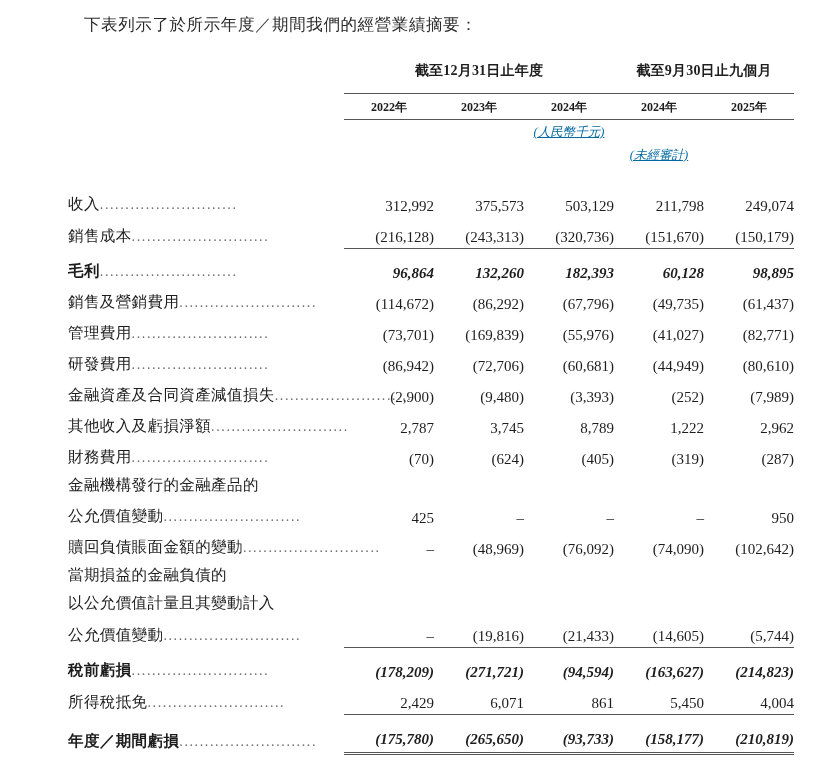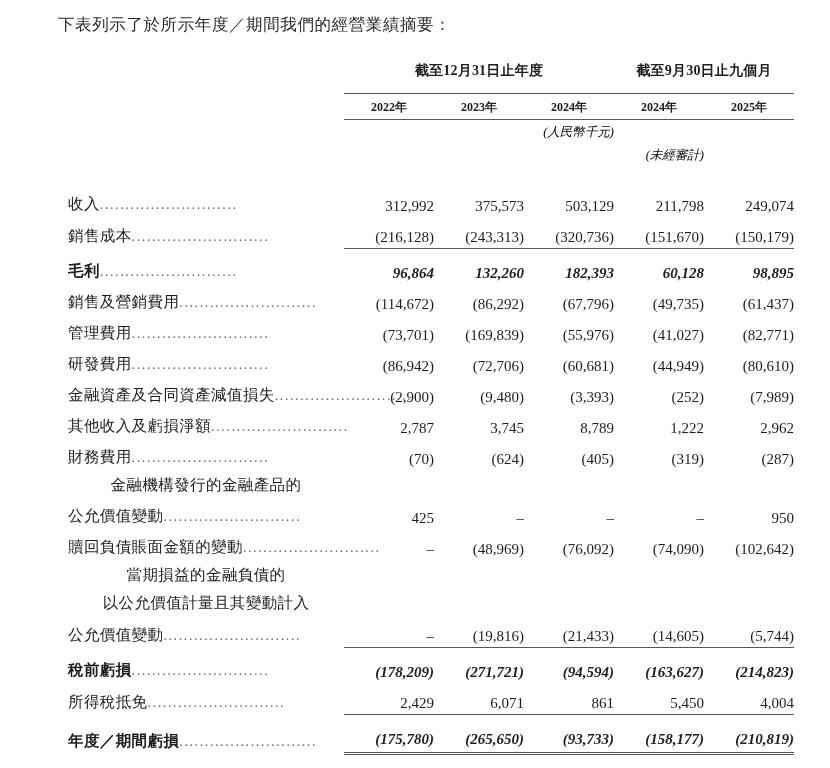--- a/index.html
+++ b/index.html
@@ -19,21 +19,21 @@
   .page {
     position: relative;
     width: 830px;
     height: 768px;
     box-sizing: border-box;
   }
 
   
   .intro {
     position: absolute;
-    left: 58px;
+    left: 84px;
     top: 14px;
     font-size: 16.5px;
     letter-spacing: 0.6px;
     color: #2a2a2a;
     white-space: nowrap;
   }
 
   
   .fin-table {
     position: absolute;
@@ -80,24 +80,25 @@
     padding-bottom: 3px;
     white-space: nowrap;
   }
   .yr-head td.ruled-yr {
     border-bottom: 1.1px solid #555;
   }
 
   .note-row td {
     font-size: 12.5px;
     font-style: italic;
-    text-align: right;
+    text-align: center;
     padding-top: 4px;
     white-space: nowrap;
-    color: #000000;
+    color: #0369a1;
+    text-decoration: underline;
   }
   .note-row.nr2 td { padding-top: 6px; }
 
   .spacer-row td { height: 22px; }
 
   
   tr.data-row td { height: 29px; }
 
   td.lbl {
     font-size: 15.5px;
@@ -129,21 +130,21 @@
   tr.rule-above td.num { border-top: 1.1px solid #555; font-style: italic; }
   tr.rule-above td.num { padding-top: 4px; }
 
   
   tr.double-below td.num {
     border-bottom: 3.2px double #555;
     padding-bottom: 4px;
   }
 
   
-  tr.textonly td.lbl { height: 26px; text-align: center; }
+  tr.textonly td.lbl { height: 26px; }
 </style>
 </head>
 <body>
 
 <div class="page">
 
   <div class="intro">下表列示了於所示年度／期間我們的經營業績摘要：</div>
 
   <table class="fin-table">
     <colgroup>

